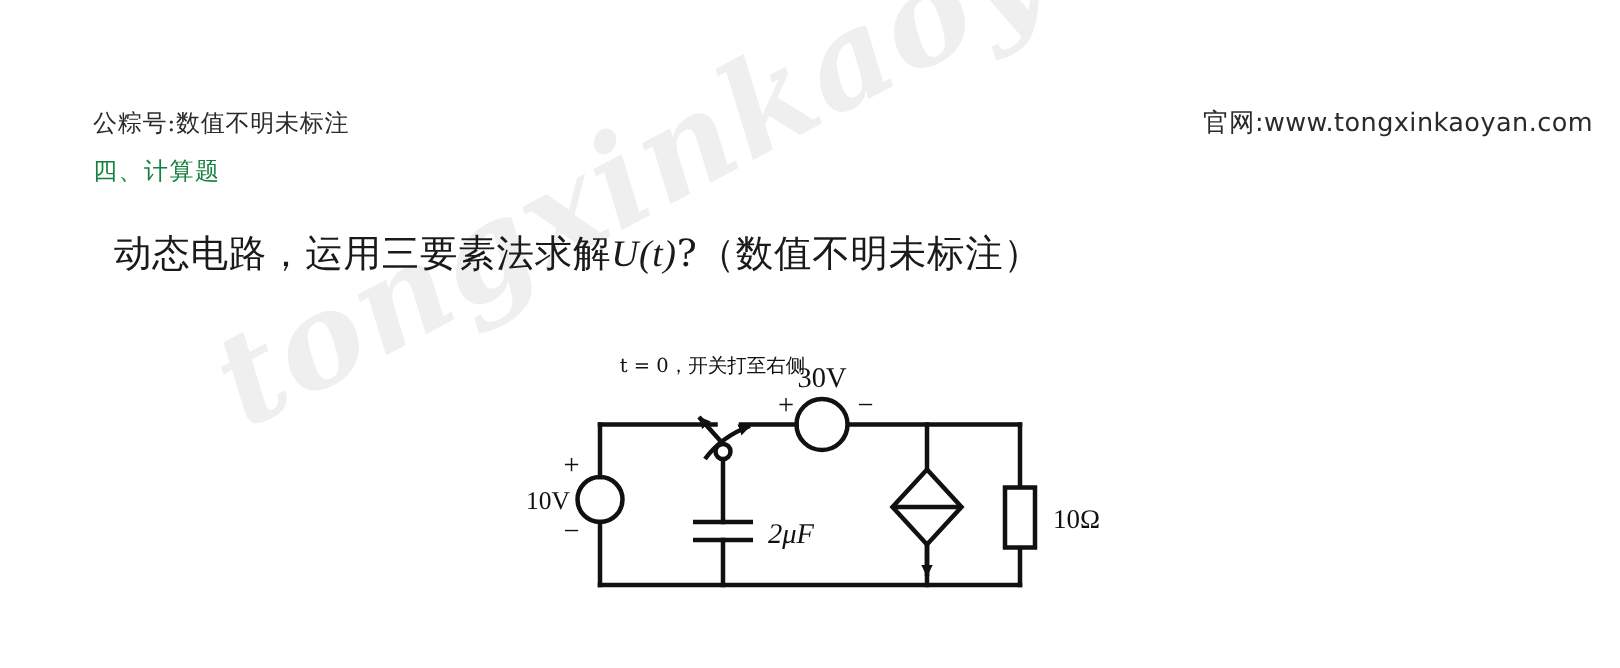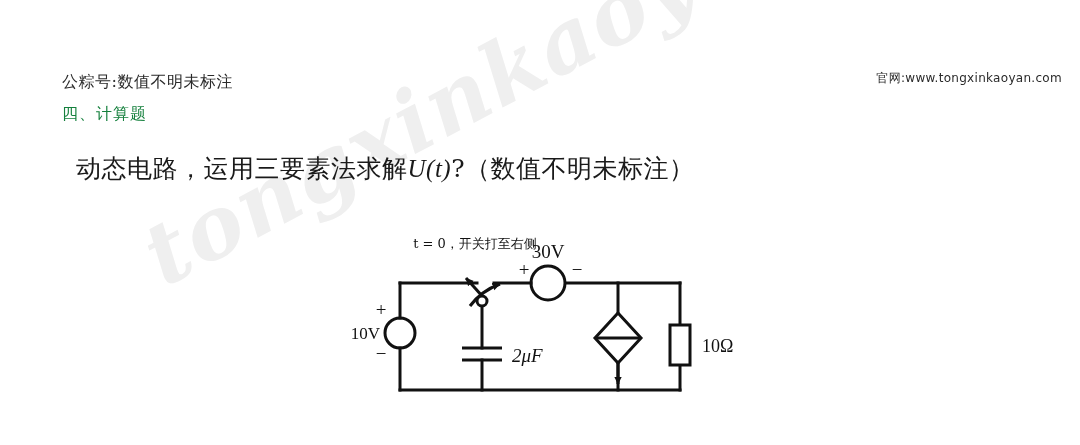--- a/index.html
+++ b/index.html
@@ -59,21 +59,21 @@
     font-size: 16px;
     letter-spacing: 0.5px;
     color: #2a2a2a;
     white-space: nowrap;
   }
   #official-site {
     position: absolute;
     right: 18px;
     top: -2px;
     font-family: "DejaVu Sans", sans-serif;
-    font-size: 12px;
+    font-size: 17px;
     letter-spacing: 0.3px;
     color: #2a2a2a;
     white-space: nowrap;
   }
 
   
   #section-heading {
     position: absolute;
     left: 62px;
     top: 104px;

